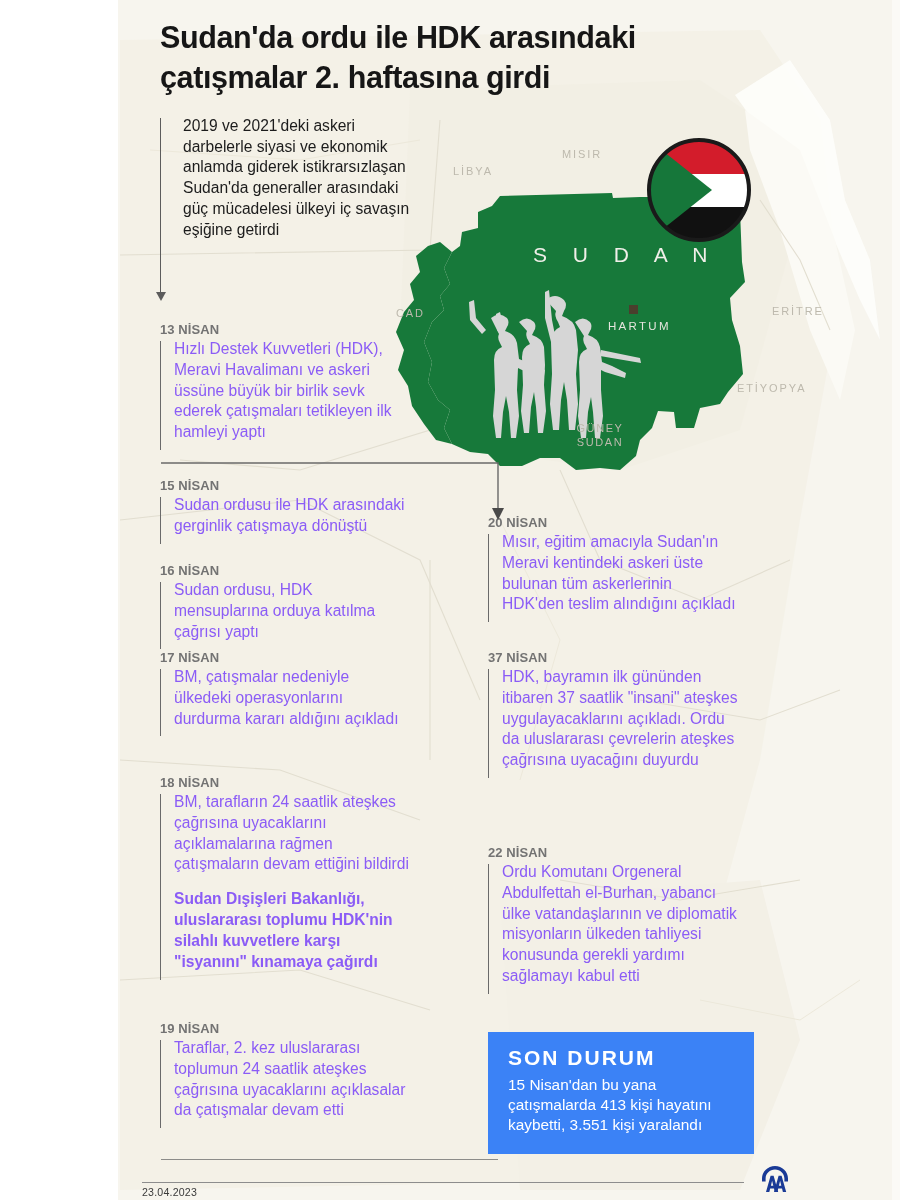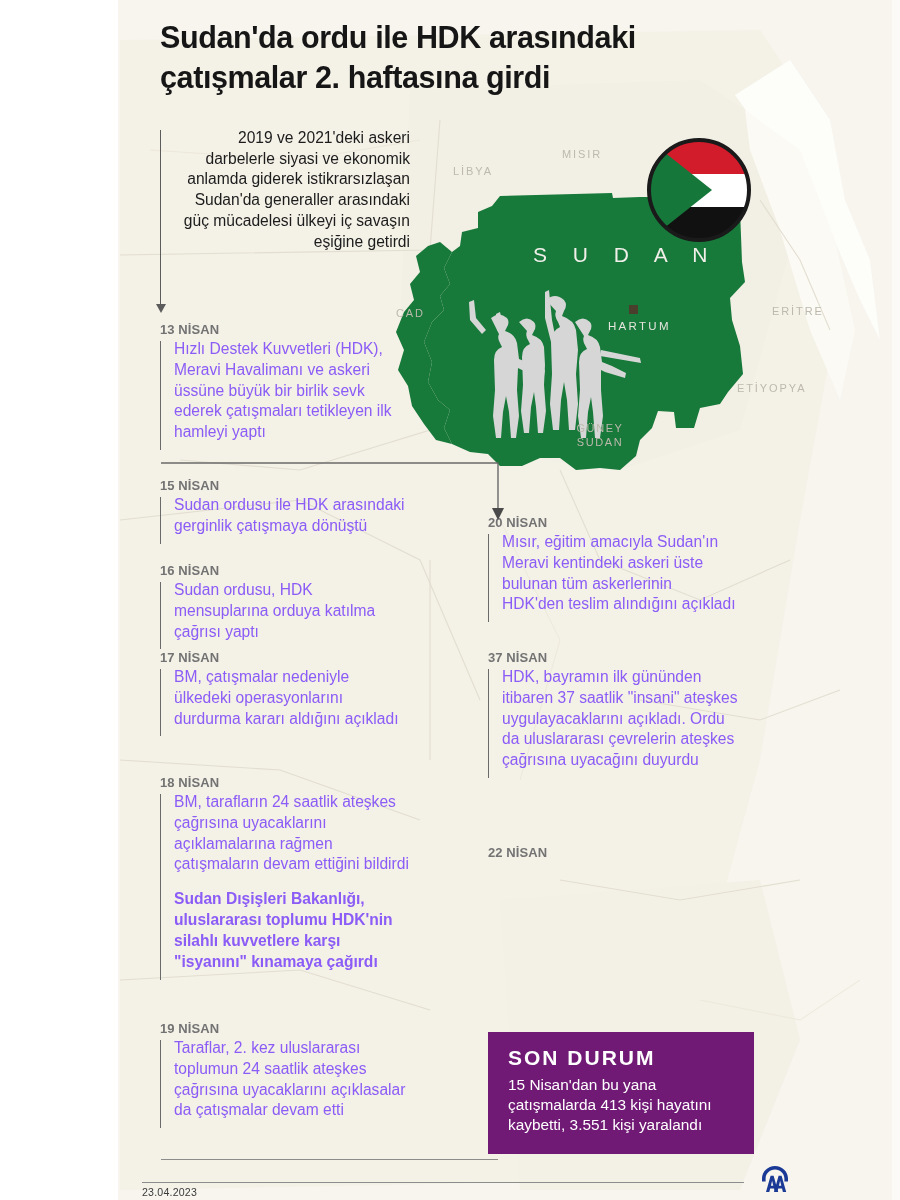--- a/index.html
+++ b/index.html
@@ -51,23 +51,22 @@
     font-size:30.5px;
     font-weight:bold;
     line-height:1.30;
     color:#161616;
     letter-spacing:-0.4px;
   }
 
   
   .intro-wrap {
     position:absolute;
-    left:160px; top:128px;
+    left:160px; top:116px;
     width:250px;
-    text-align:right;
   }
   .intro-rule {
     position:absolute;
     left:0; top:2px;
     width:1.4px; height:176px;
     background:#5c5c5c;
   }
   .intro-arrow {
     position:absolute;
     left:-4.2px; top:176px;
@@ -111,21 +110,21 @@
   .entry .body p + p { margin-top:14px;font-weight:bold; }
 
   
   .conn { position:absolute; z-index:4; }
 
   
   .son-durum {
     position:absolute;
     left:488px; top:1032px;
     width:266px; height:122px;
-    background:#701a75;
+    background:#3b82f6;
     padding:14px 20px 0 20px;
     color:#ffffff;
   }
   .son-durum .sd-title {
     font-size:21px;
     font-weight:bold;
     letter-spacing:2.0px;
     margin-bottom:5px;
   }
   .son-durum .sd-text {
@@ -367,20 +366,23 @@
 
     <div class="entry" style="left:488px; top:650px; width:250px;">
       <div class="date">37 NİSAN</div>
       <div class="body">
         <p>HDK, bayramın ilk gününden itibaren 37 saatlik "insani" ateşkes uygulayacaklarını açıkladı. Ordu da uluslararası çevrelerin ateşkes çağrısına uyacağını duyurdu</p>
       </div>
     </div>
 
     <div class="entry" style="left:488px; top:845px; width:250px;">
       <div class="date">22 NİSAN</div>
+      <div class="body">
+        <p>Ordu Komutanı Orgeneral Abdulfettah el-Burhan, yabancı ülke vatandaşlarının ve diplomatik misyonların ülkeden tahliyesi konusunda gerekli yardımı sağlamayı kabul etti</p>
+      </div>
     </div>
 
     <div class="son-durum">
       <div class="sd-title">SON DURUM</div>
       <div class="sd-text">15 Nisan'dan bu yana çatışmalarda 413 kişi hayatını kaybetti, 3.551 kişi yaralandı</div>
     </div>
 
     <div class="footer-rule"></div>
     <div class="footer-date">23.04.2023</div>
 

